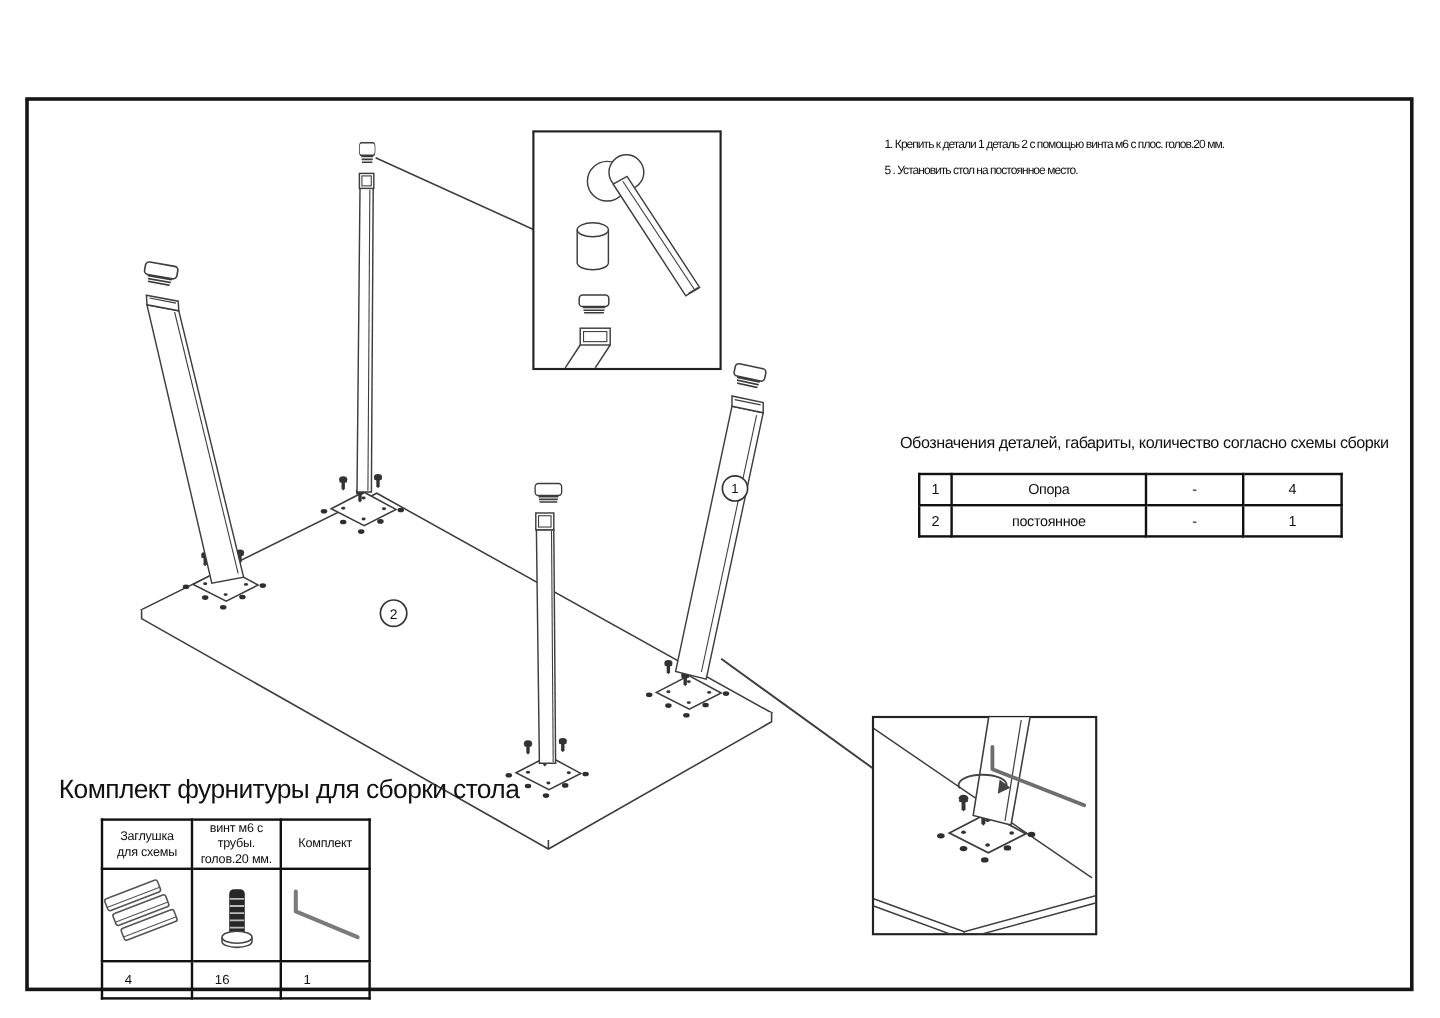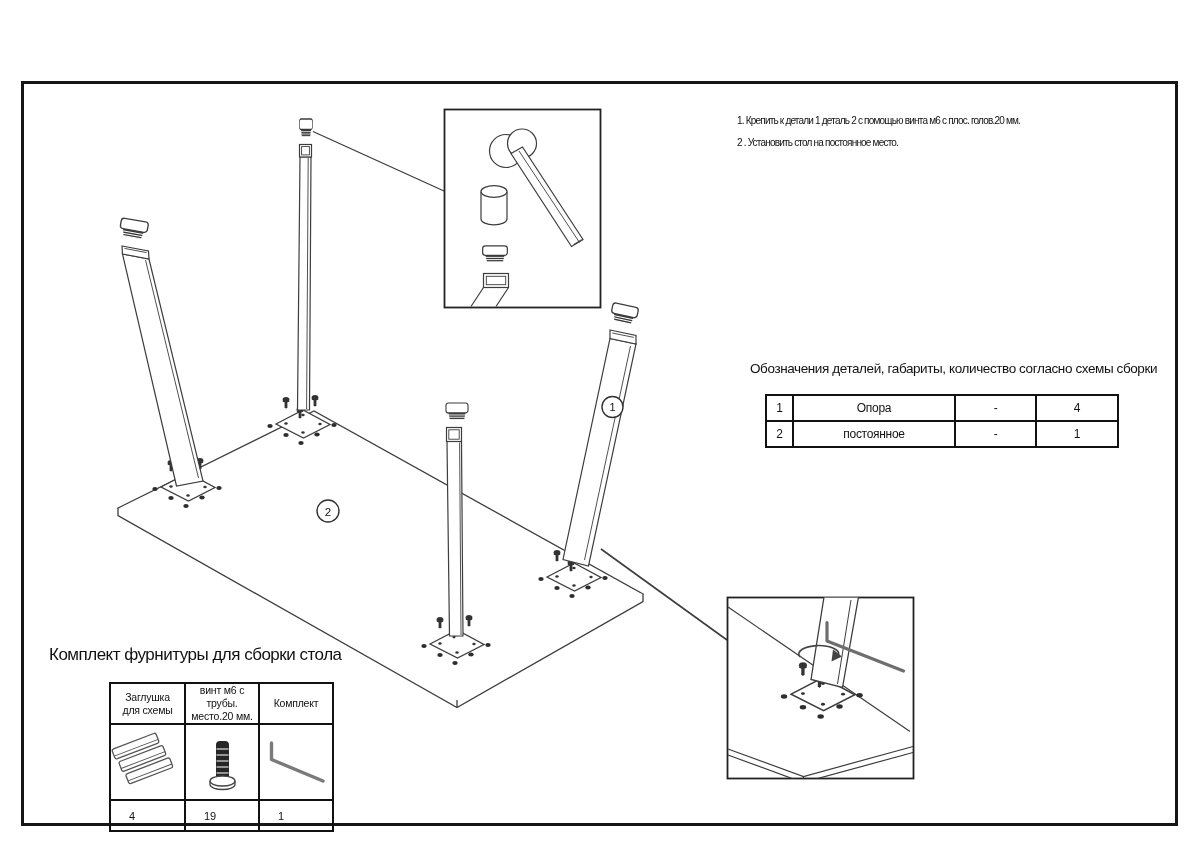--- a/index.html
+++ b/index.html
@@ -23,24 +23,24 @@
   table.parts{
     position:absolute;left:765px;top:394px;border-collapse:collapse;
   }
   table.parts td{
     border:2px solid #111;text-align:center;vertical-align:middle;
     font-size:12px;padding:0;height:24px;letter-spacing:-0.3px;
   }
   .col-num{width:25px}.col-name{width:160px}.col-dim{width:79px}.col-qty{width:80px}
   .hw-title{
     position:absolute;left:49px;top:645px;
-    font-size:17px;letter-spacing:-0.5px;white-space:nowrap;
+    font-size:22px;letter-spacing:-0.5px;white-space:nowrap;
   }
   table.hw{
-    position:absolute;left:109px;top:682px;border-collapse:collapse;
+    position:absolute;left:84px;top:682px;border-collapse:collapse;
   }
   table.hw td{
     border:2px solid #111;padding:0;vertical-align:middle;text-align:center;
   }
   table.hw td.hdr{height:33px;font-size:10.5px;line-height:13px;letter-spacing:-0.2px;}
   table.hw td.img{height:70px;}
   table.hw td.qty{height:29px;font-size:11px;text-align:left;padding-left:18px;}
   .hwc1{width:73px}.hwc2{width:72px}.hwc3{width:72px}
   svg text{font-family:"Liberation Sans",sans-serif;}
 </style>
@@ -179,21 +179,21 @@
       <path d="M851 600 L837.5 684" stroke="#3d3d3d" stroke-width="1"></path>
       <path d="M800 657 A 20 8.5 0 1 1 838.5 655.5" fill="none" stroke="#444" stroke-width="1.6"></path>
       <path d="M833 649.5 L842 656.5 L831.5 661.5 Z" fill="#444"></path>
       <path d="M827 622.5 L827 641 L903.5 671" fill="none" stroke="#6e6e6e" stroke-width="3.2" stroke-linecap="round" stroke-linejoin="round"></path>
     </g>
   </g>
 </svg>
 
 <div class="instructions">
   <div>1. Крепить к детали 1 деталь 2 с помощью винта м6 с плос. голов.20 мм.</div>
-  <div>2 . Установить стол на постоянное место.</div>
+  <div>5 . Установить стол на постоянное место.</div>
 </div>
 
 <div class="parts-title">Обозначения деталей, габариты, количество согласно схемы сборки</div>
 <table class="parts">
   <tbody>
       <tr>
     <td class="col-num">1</td>
     <td class="col-name">Опора</td>
     <td class="col-dim">-</td>
     <td class="col-qty">4</td>
@@ -210,21 +210,21 @@
 <div class="hw-title">Комплект фурнитуры для сборки стола</div>
 <table class="hw">
   <tbody>
       <tr>
     <td class="hdr hwc1">
       <div>Заглушка</div>
       <div>для схемы</div>
     </td>
     <td class="hdr hwc2">
       <div>винт м6 с трубы.</div>
-      <div>место.20 мм.</div>
+      <div>голов.20 мм.</div>
     </td>
     <td class="hdr hwc3">
       <div>Комплект</div>
     </td>
   </tr>
   <tr>
     <td class="img">
       <svg width="73" height="70" viewBox="0 0 73 70">
         <g transform="translate(33,39) rotate(-21)">
           <rect x="-25" y="-25" width="47" height="10.5" rx="2" fill="#fff" stroke="#555" stroke-width="1.3"></rect>
@@ -245,17 +245,17 @@
       </svg>
     </td>
     <td class="img">
       <svg width="72" height="70" viewBox="0 0 72 70">
         <path d="M11.5 18 L11.5 34.5 L63 56" fill="none" stroke="#7a7a7a" stroke-width="3.4" stroke-linecap="round" stroke-linejoin="round"></path>
       </svg>
     </td>
   </tr>
   <tr>
     <td class="qty">4</td>
-    <td class="qty">19</td>
+    <td class="qty">16</td>
     <td class="qty">1</td>
   </tr>
 </tbody>
   </table>
 
 </body></html>

